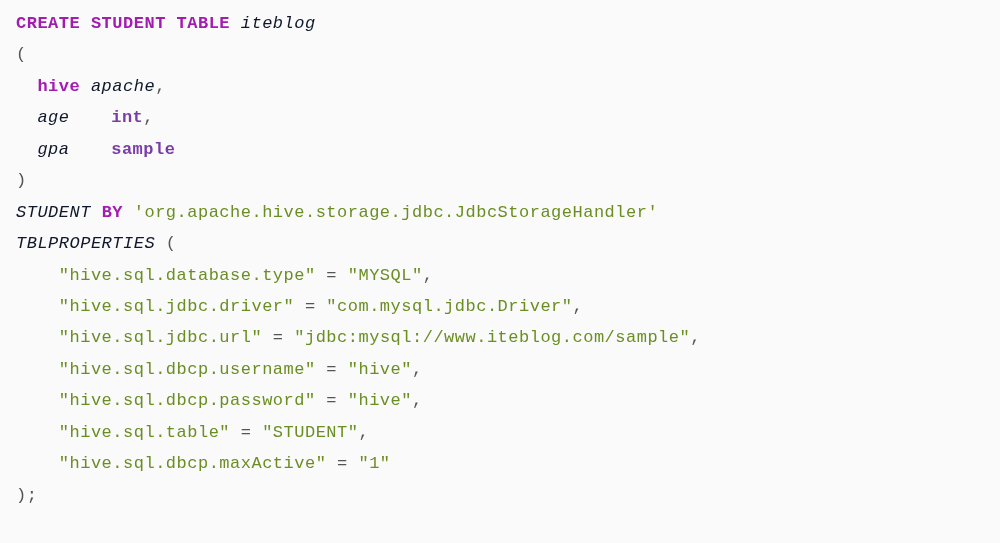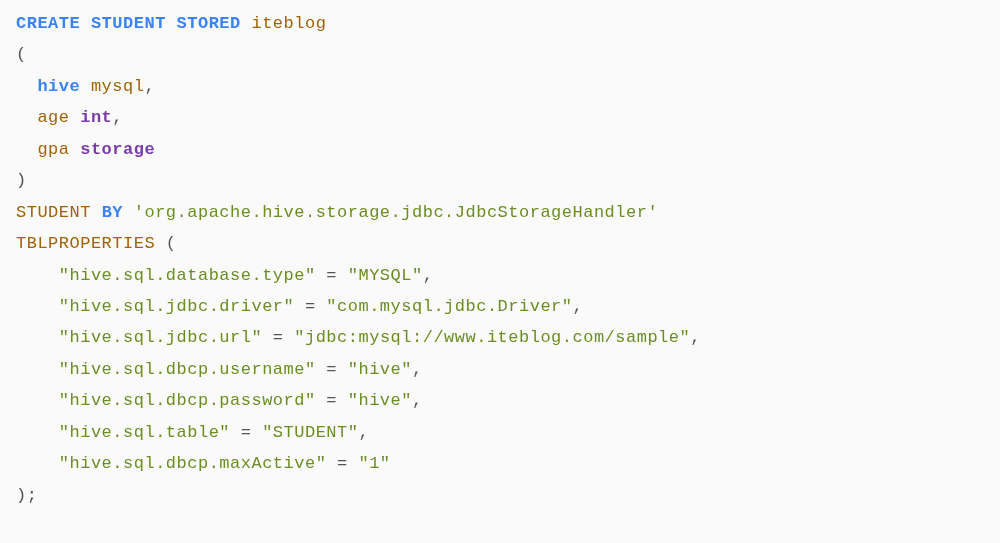--- a/index.html
+++ b/index.html
@@ -13,49 +13,51 @@
       font-size: 17px;
       line-height: 1.85;
       padding: 8px 16px;
       color: #555;
       letter-spacing: 0.5px;
     }
     .code-block {
       white-space: pre;
     }
     .keyword {
-      color: #3b82f6;
+      color: #a21caf;
       font-weight: bold;
     }
     .identifier {
-      color: #a16207;
+      color: #0f172a;
+      font-style: italic;
     }
     .type {
       color: #7b3ba8;
       font-weight: bold;
+      margin-left: 31px;
     }
     .string {
       color: #6b8e23;
       font-family: Liberation Mono, monospace;
     }
     .paren {
       color: #555;
     }
     .punct {
       color: #555;
     }
   </style>
 </head>
 <body>
 
-<div class="code-block"><span><span class="keyword">CREATE</span> <span class="keyword">STUDENT</span> <span class="keyword">STORED</span> <span class="identifier">iteblog</span></span>
+<div class="code-block"><span><span class="keyword">CREATE</span> <span class="keyword">STUDENT</span> <span class="keyword">TABLE</span> <span class="identifier">iteblog</span></span>
 <span><span class="paren">(</span></span>
-<span>  <span class="keyword">hive</span> <span class="identifier">mysql</span><span class="punct">,</span></span>
+<span>  <span class="keyword">hive</span> <span class="identifier">apache</span><span class="punct">,</span></span>
 <span>  <span class="identifier">age</span> <span class="type">int</span><span class="punct">,</span></span>
-<span>  <span class="identifier">gpa</span> <span class="type">storage</span></span>
+<span>  <span class="identifier">gpa</span> <span class="type">sample</span></span>
 <span><span class="paren">)</span></span>
 <span><span class="identifier">STUDENT</span> <span class="keyword">BY</span> <span class="string">'org.apache.hive.storage.jdbc.JdbcStorageHandler'</span></span>
 <span><span class="identifier">TBLPROPERTIES</span> <span class="paren">(</span></span>
 <span>    <span class="string">"hive.sql.database.type"</span> <span class="punct">=</span> <span class="string">"MYSQL"</span><span class="punct">,</span></span>
 <span>    <span class="string">"hive.sql.jdbc.driver"</span> <span class="punct">=</span> <span class="string">"com.mysql.jdbc.Driver"</span><span class="punct">,</span></span>
 <span>    <span class="string">"hive.sql.jdbc.url"</span> <span class="punct">=</span> <span class="string">"jdbc:mysql://www.iteblog.com/sample"</span><span class="punct">,</span></span>
 <span>    <span class="string">"hive.sql.dbcp.username"</span> <span class="punct">=</span> <span class="string">"hive"</span><span class="punct">,</span></span>
 <span>    <span class="string">"hive.sql.dbcp.password"</span> <span class="punct">=</span> <span class="string">"hive"</span><span class="punct">,</span></span>
 <span>    <span class="string">"hive.sql.table"</span> <span class="punct">=</span> <span class="string">"STUDENT"</span><span class="punct">,</span></span>
 <span>    <span class="string">"hive.sql.dbcp.maxActive"</span> <span class="punct">=</span> <span class="string">"1"</span></span>

